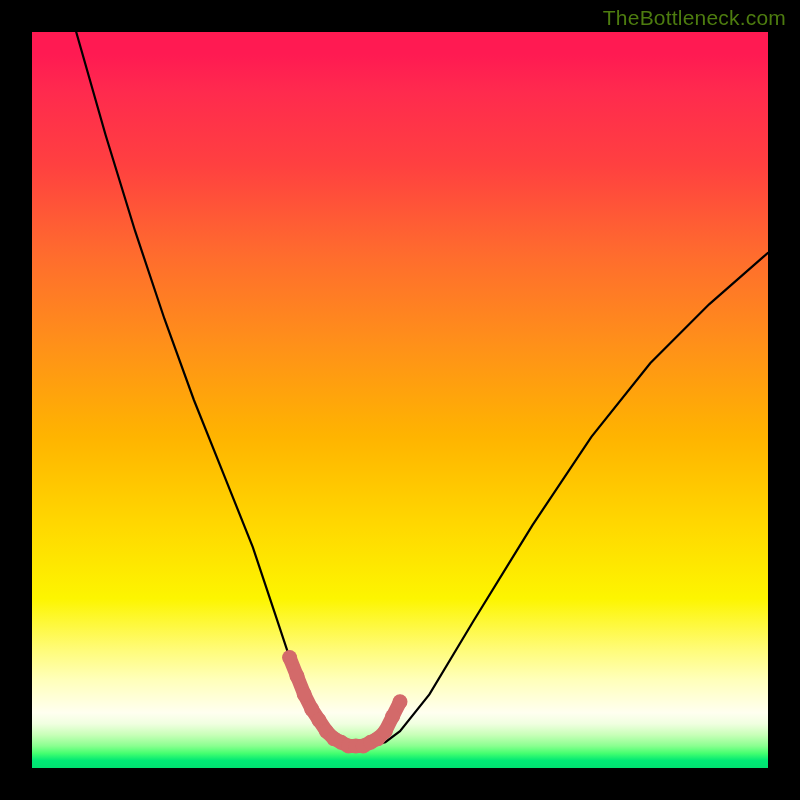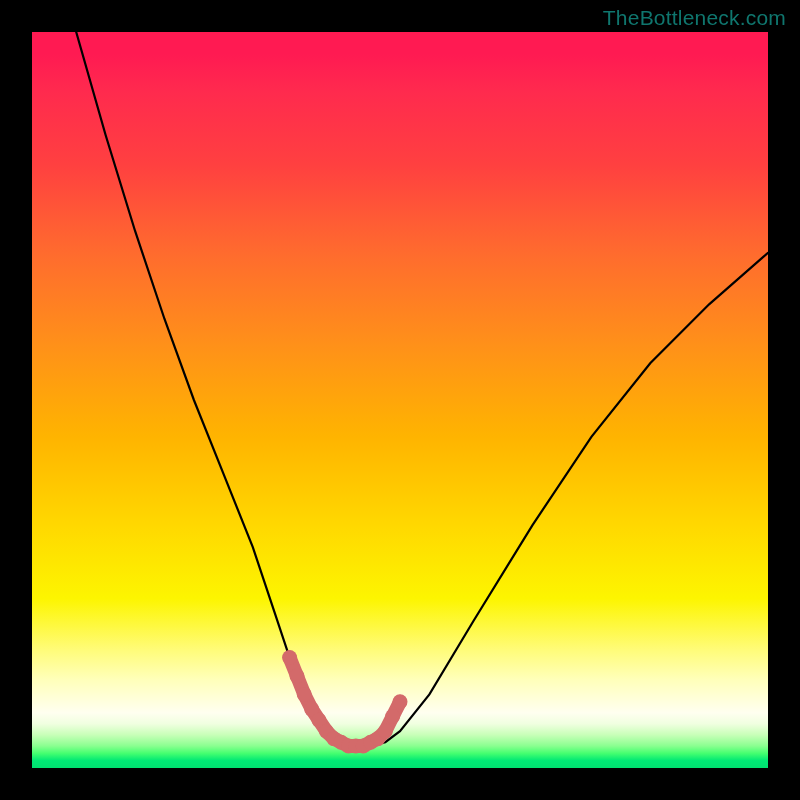--- a/index.html
+++ b/index.html
@@ -50,21 +50,21 @@
       #8aff90 97%,
       #45ff70 98%,
       #00e874 99%,
       #00e070 100%
     );
   }
   .watermark {
     position: absolute;
     top: 6px;
     right: 14px;
-    color: #0f766e;
+    color: #4d7c0f;
     font-size: 21px;
     font-weight: 500;
     letter-spacing: 0.2px;
     user-select: none;
   }
   svg.curve {
     position: absolute;
     inset: 0;
     width: 100%;
     height: 100%;

